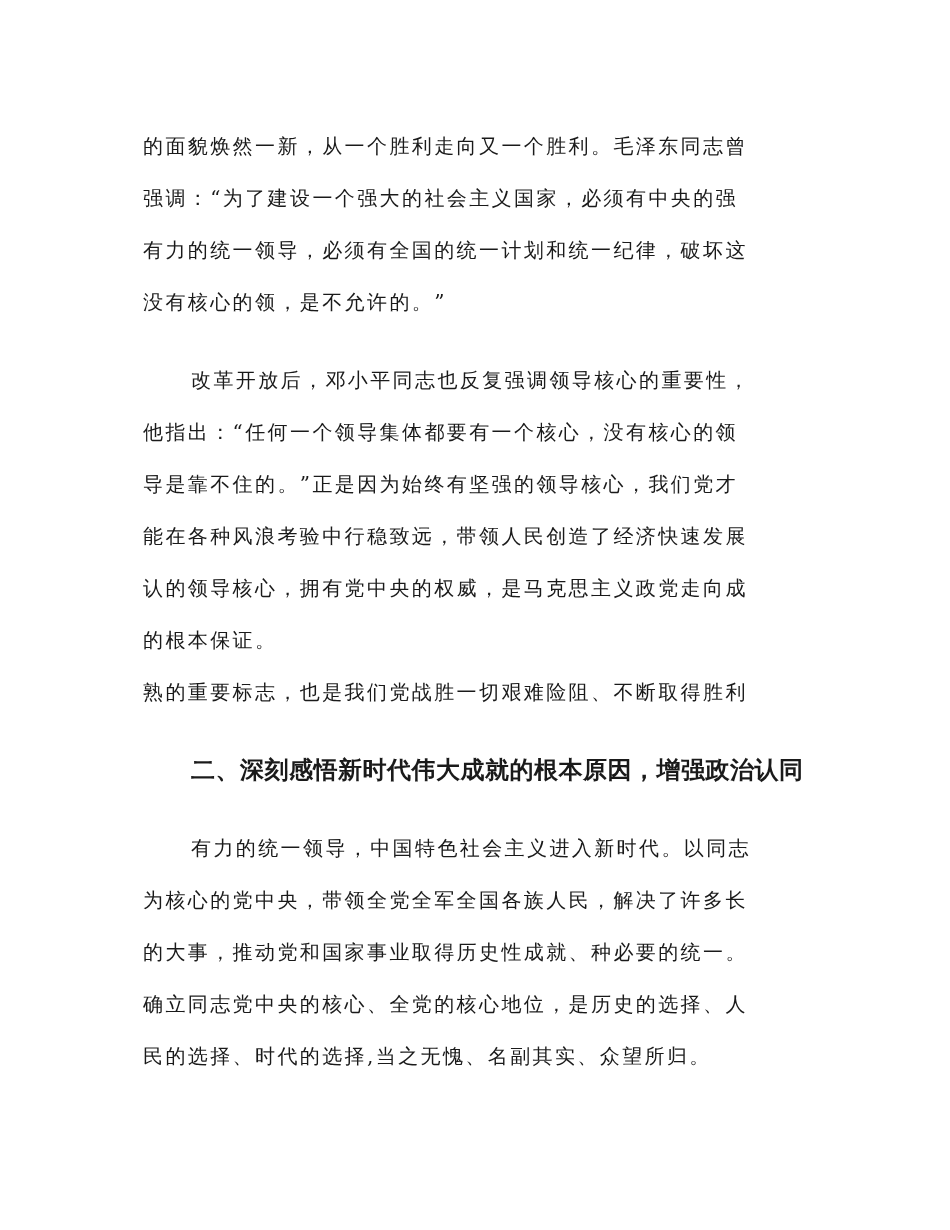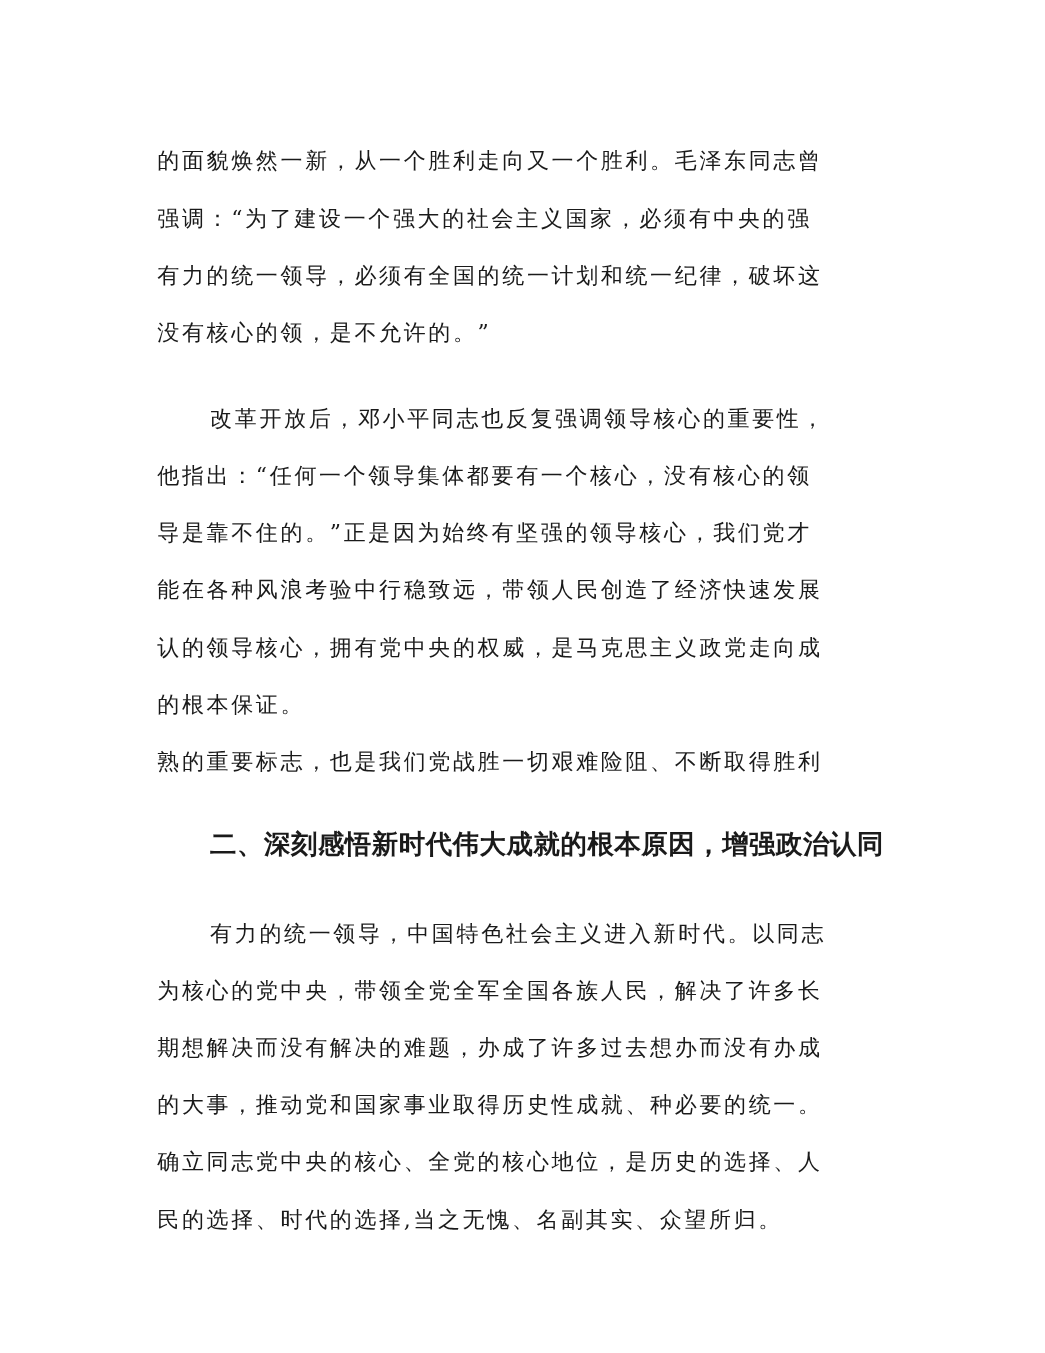--- a/index.html
+++ b/index.html
@@ -25,21 +25,21 @@
       display: block;
       font-size: 20px;
       height: 52px;
       line-height: 52px;
       white-space: nowrap;
       letter-spacing: 2.4px;
     }
     .indent { padding-left: 48px; }
     .para-gap { height: 26px; }
     .heading {
-      font-family: Liberation Mono, monospace;
+      font-family: Liberation Serif, serif;
       font-weight: bold;
       letter-spacing: 0.5px;
       font-size: 24px;
     }
   </style>
 </head>
 <body>
 
 <div class="page">
 
@@ -66,19 +66,18 @@
 
   <div class="paragraph">
     <span class="line indent heading">二、深刻感悟新时代伟大成就的根本原因，增强政治认同</span>
   </div>
 
   <div class="para-gap"></div>
 
   <div class="paragraph">
     <span class="line indent">有力的统一领导，中国特色社会主义进入新时代。以同志</span>
     <span class="line">为核心的党中央，带领全党全军全国各族人民，解决了许多长</span>
-    <span class="line">期想解决而没有解决的难题，办成了许多过去想办而没有办成</span>
     <span class="line">的大事，推动党和国家事业取得历史性成就、种必要的统一。</span>
     <span class="line">确立同志党中央的核心、全党的核心地位，是历史的选择、人</span>
     <span class="line">民的选择、时代的选择,当之无愧、名副其实、众望所归。</span>
   </div>
 
 </div>
 
 </body></html>

